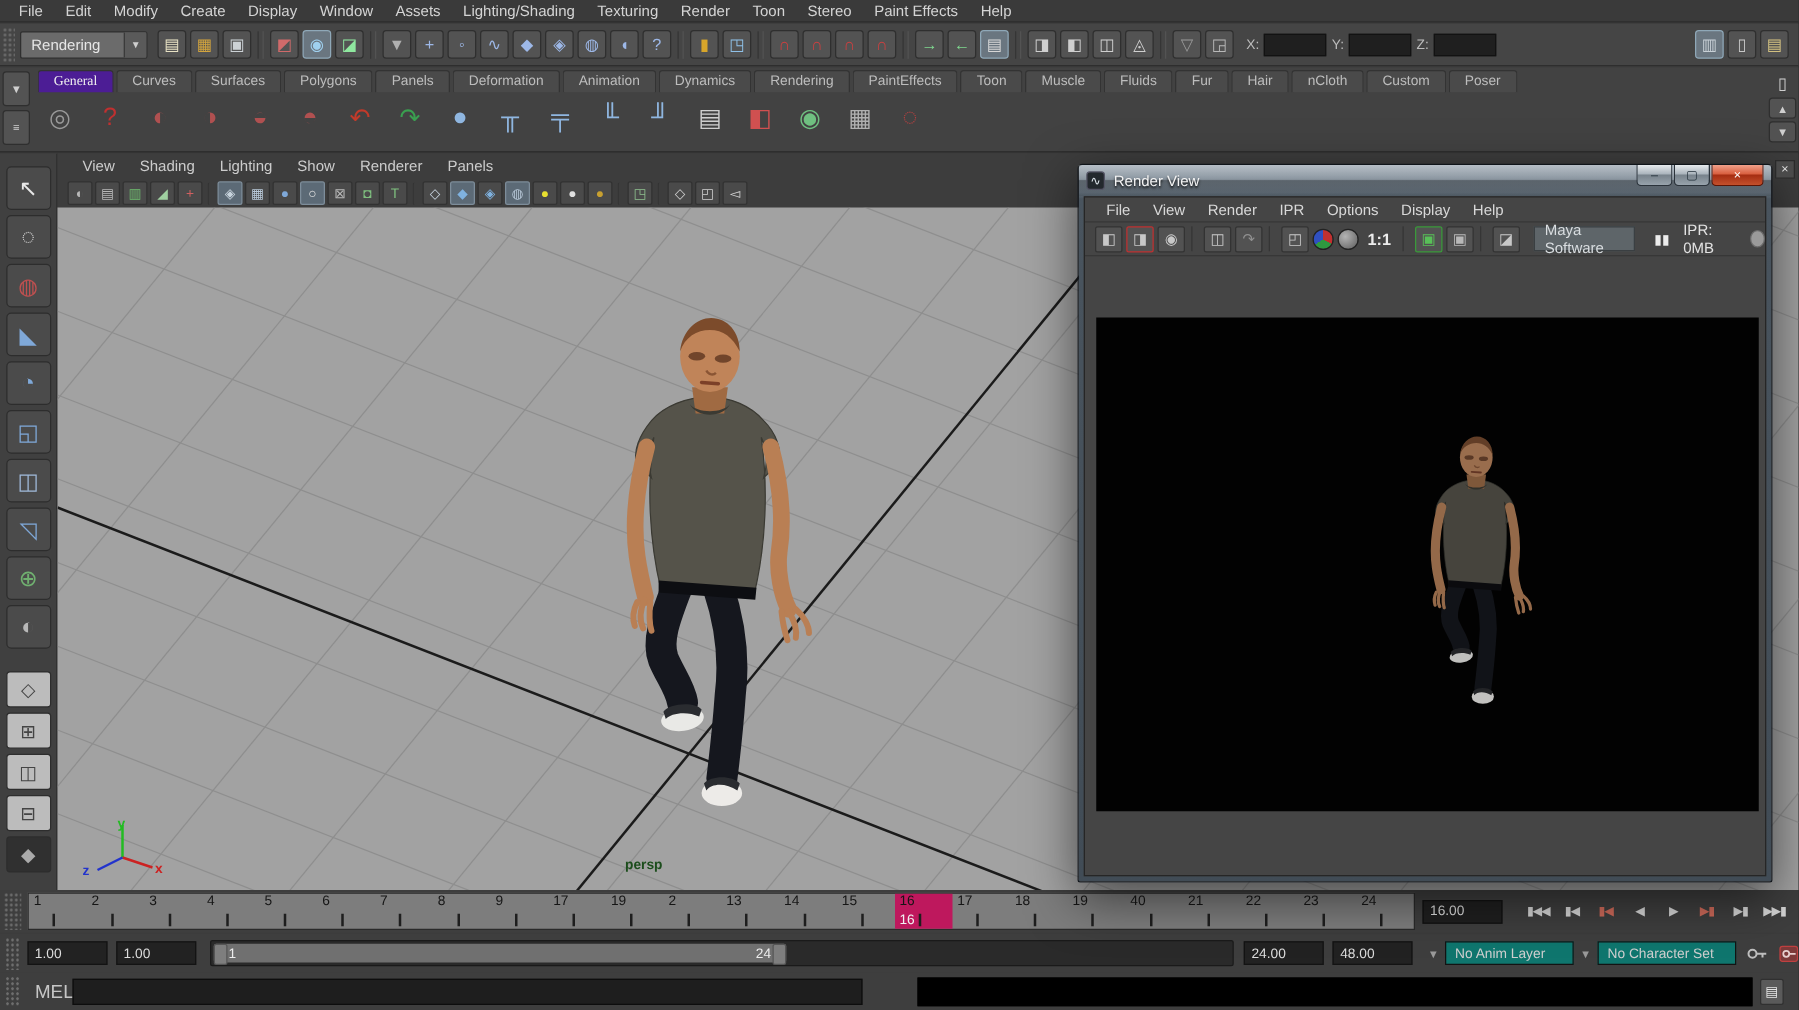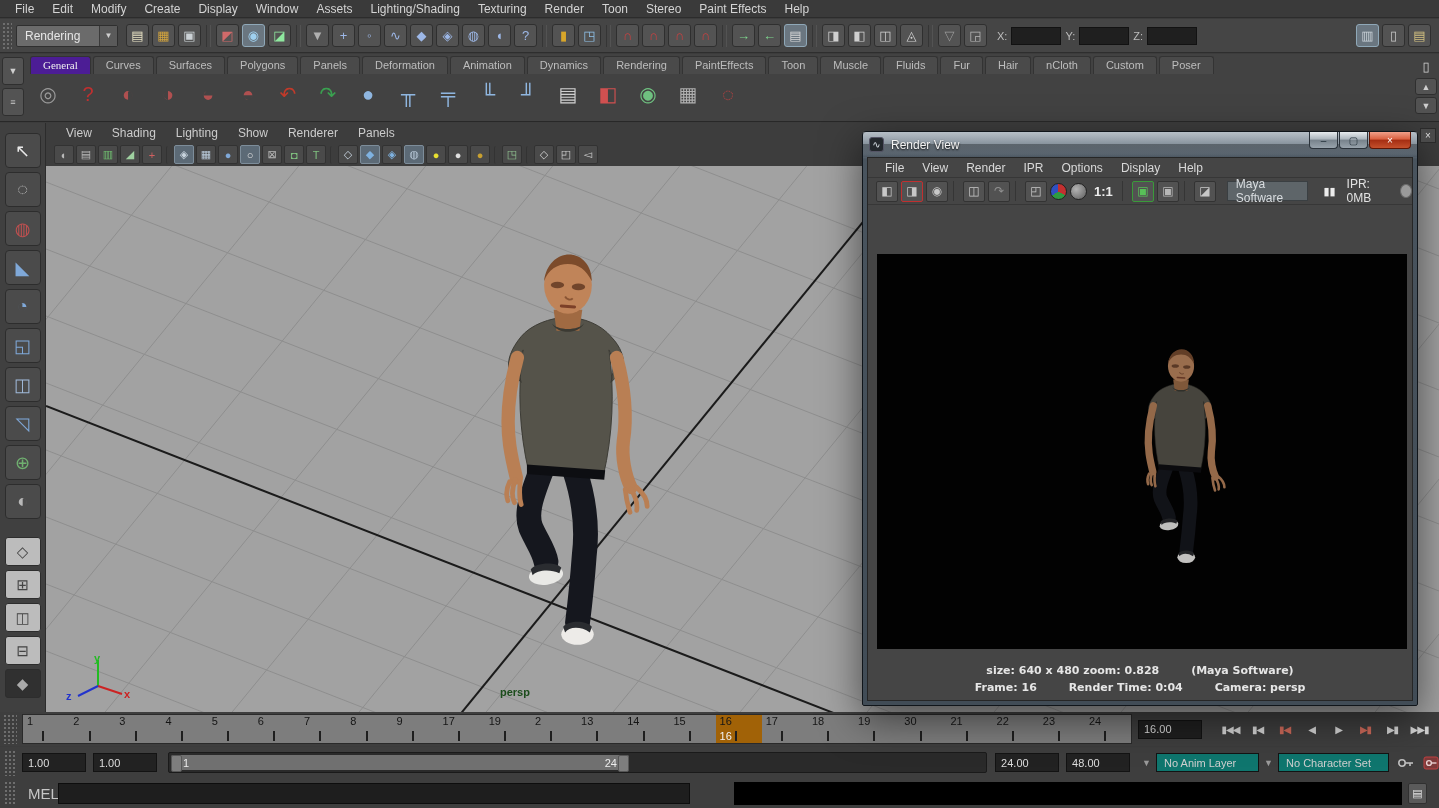--- a/index.html
+++ b/index.html
@@ -117,21 +117,21 @@
   .rv-status span { margin:0 14px; }
 
   
   .timeline { position:absolute; left:0; right:0; top:712px; height:34px; background:#3e3e3e; display:flex; align-items:center; }
   .timeline .grip { width:14px; height:30px; margin:0 5px 0 3px; }
   .ruler { position:relative; width:1110px; height:30px; background:#7d7d7d; border:1px solid #2a2a2a; display:flex; }
   .frame { position:relative; flex:1; font-size:11px; color:#151515; cursor:default; }
   .frame .fnum { position:absolute; top:0; left:4px; }
   .frame .tick { position:absolute; bottom:2px; left:42%; width:2px; height:10px; background:#1e1e1e; }
   .frame .fcur { position:absolute; bottom:1px; left:4px; color:#f2f2f2; font-size:11px; }
-  .frame.active { background:#a16207; }
+  .frame.active { background:#be185d; }
   .tl-right { flex:1; display:flex; align-items:center; padding:0 6px; gap:2px; }
   .time-field { width:64px; height:19px; background:#1f1f1f; border:1px solid #121212; color:#ddd; font-size:11px; padding:0 5px; margin-right:14px; }
   .pb-btn { min-width:25px; height:22px; display:flex; align-items:center; justify-content:center;
     color:#d6d6d6; font-size:10px; letter-spacing:-1px; cursor:default; }
   .pb-btn.accent { color:#cf6a5a; }
 
   
   .range-row { position:absolute; left:0; right:0; top:747px; height:31px; background:#3e3e3e; display:flex; align-items:center; }
   .range-row .grip { width:12px; height:26px; margin:0 6px 0 4px; }
   .num-field { width:64px; height:19px; background:#222; border:1px solid #131313; color:#ddd; font-size:11px; padding:0 5px; margin-right:7px; }
@@ -489,31 +489,20 @@
         <span class="renderer-box">Maya Software</span>
         <span class="pause-btn">▮▮</span>
         <span class="ipr-label">IPR: 0MB</span>
         <span class="ipr-circle"></span>
       </div>
       <div class="rv-image">
         <svg class="char-rv" viewBox="0 0 220 440">
           <use href="#char-model"></use>
         </svg>
       </div>
-      <div class="rv-status">
-        <div>
-          <span>size: 640 x 480 zoom: 0.828</span>
-          <span>(Maya Software)</span>
-        </div>
-        <div>
-          <span>Frame: 16</span>
-          <span>Render Time: 0:04</span>
-          <span>Camera: persp</span>
-        </div>
-      </div>
     </div>
   </div>
 
   <div class="timeline">
     <div class="grip"></div>
     <div class="ruler">
 
         <span class="frame">
           <span class="fnum">1</span>
           <span class="tick"></span>
@@ -622,21 +611,21 @@
           <span class="fcur"></span>
         </span>
 
         <span class="frame">
           <span class="fnum">19</span>
           <span class="tick"></span>
           <span class="fcur"></span>
         </span>
 
         <span class="frame">
-          <span class="fnum">30</span>
+          <span class="fnum">40</span>
           <span class="tick"></span>
           <span class="fcur"></span>
         </span>
 
         <span class="frame">
           <span class="fnum">21</span>
           <span class="tick"></span>
           <span class="fcur"></span>
         </span>
 

